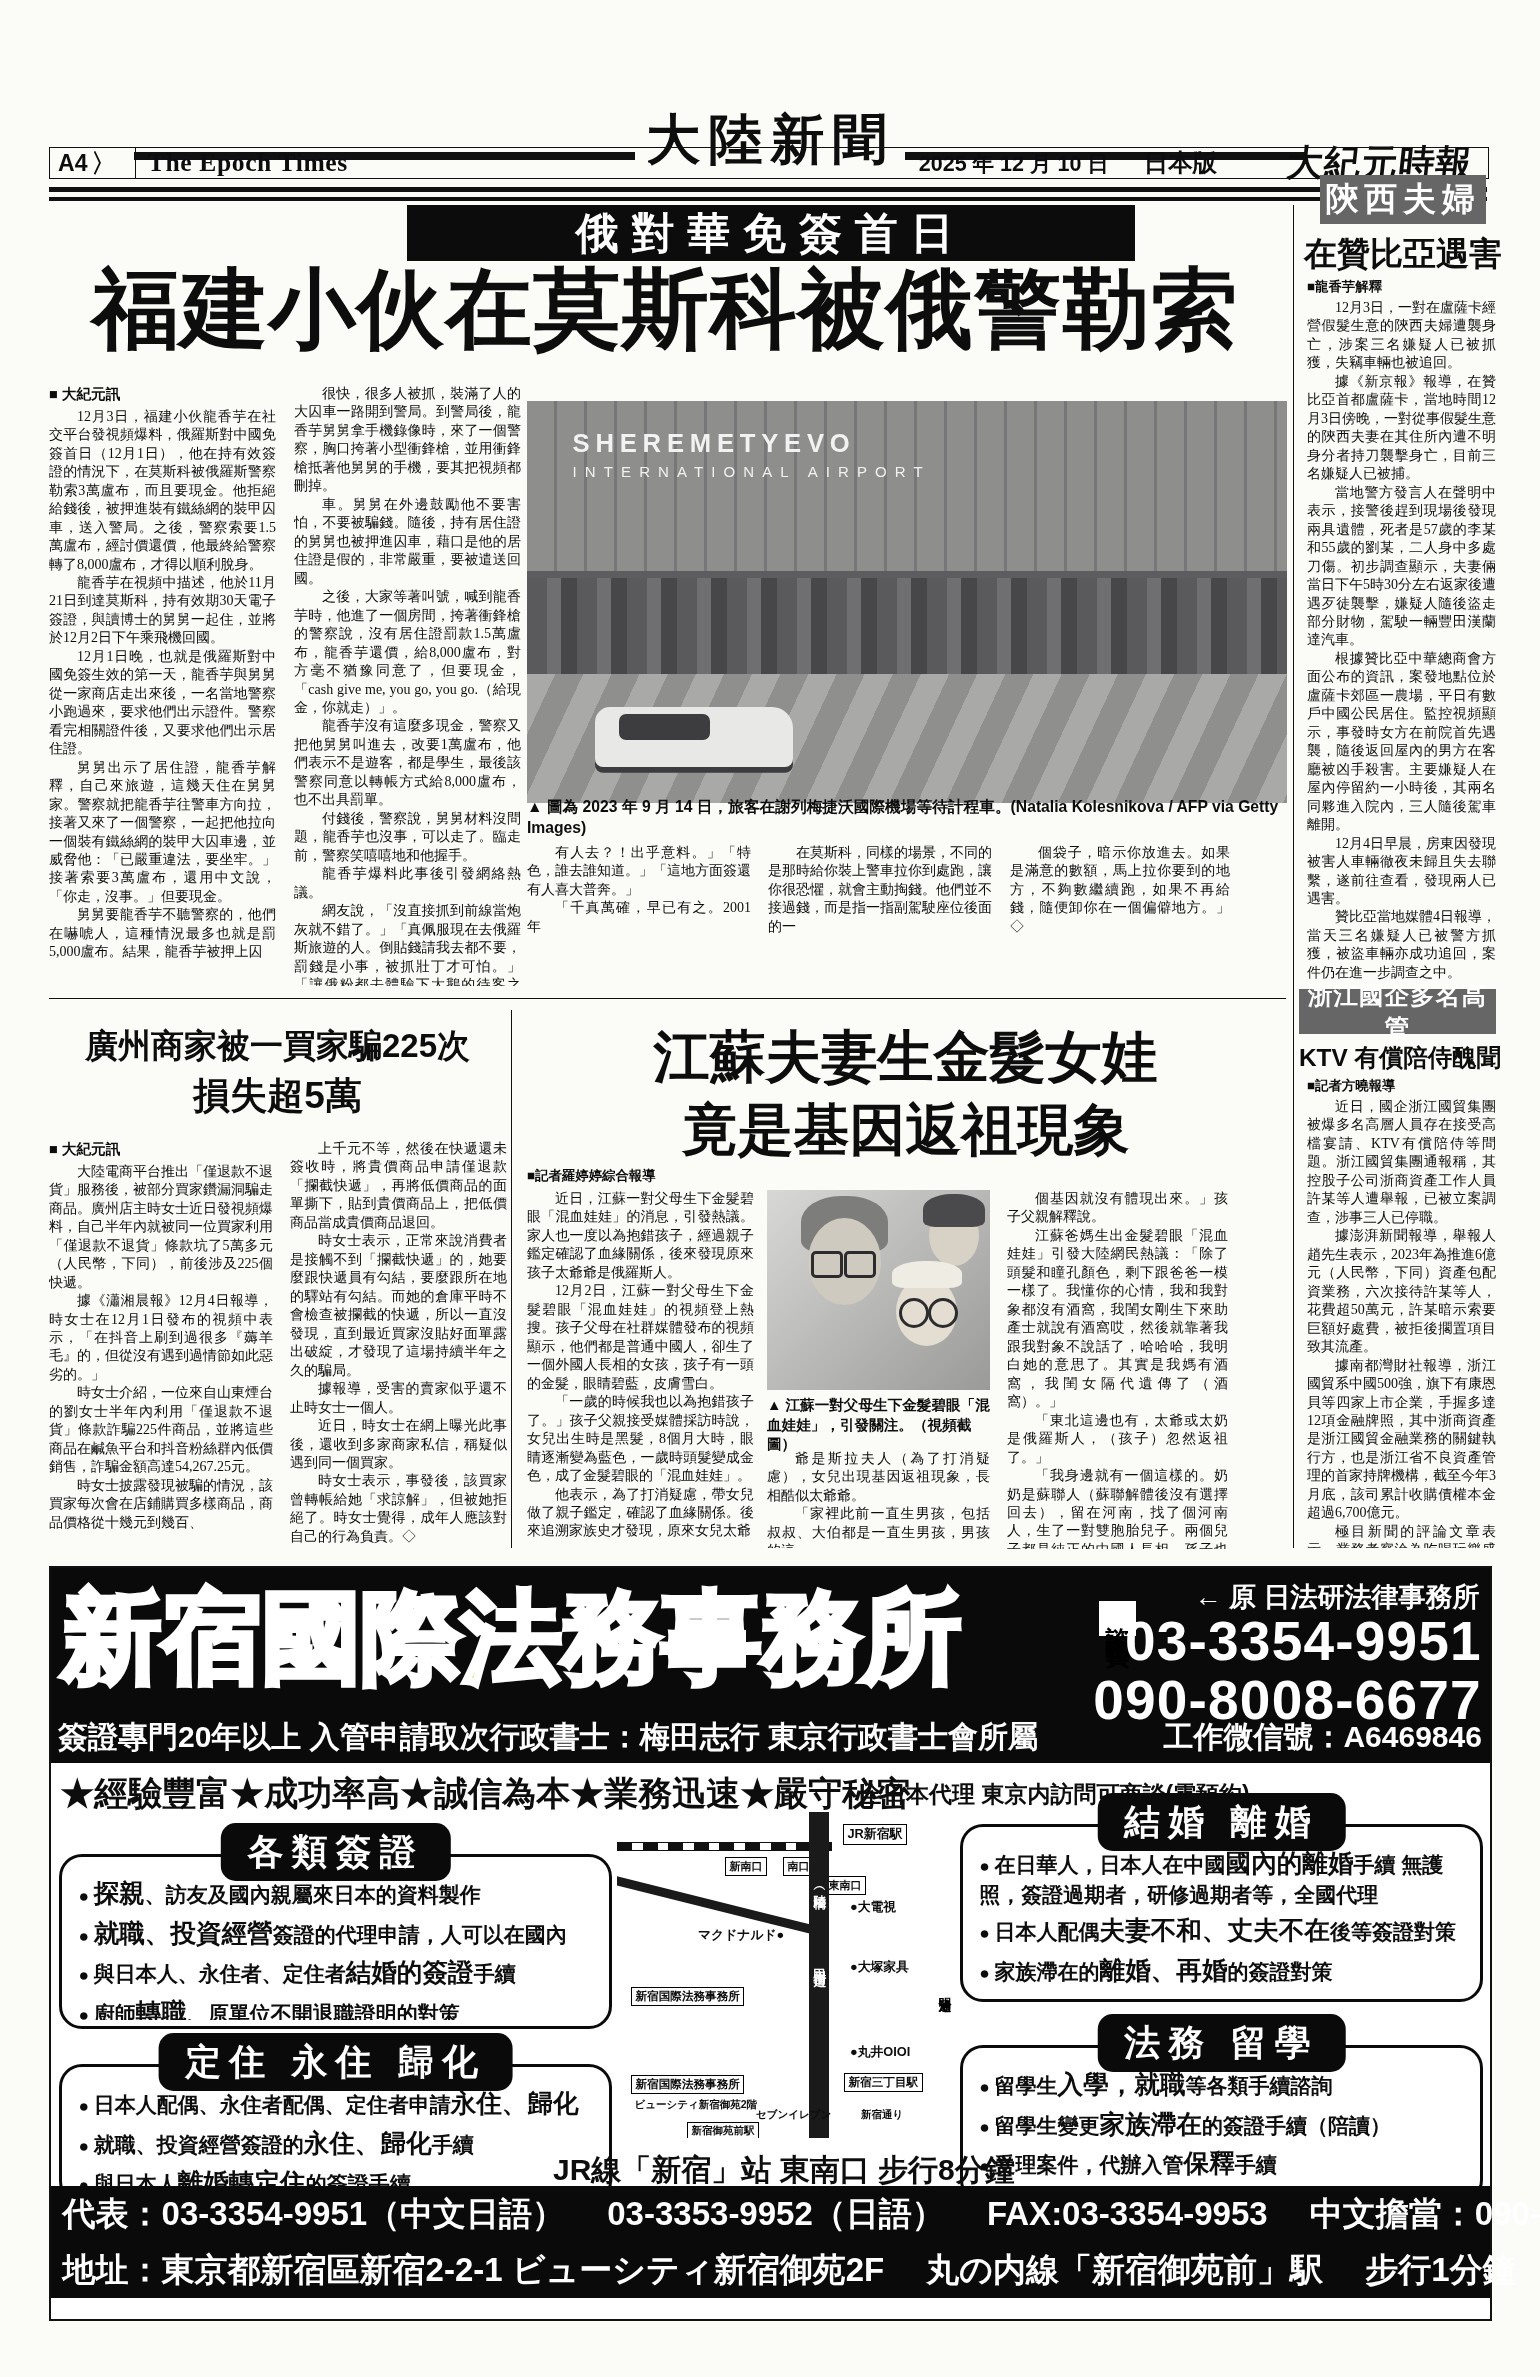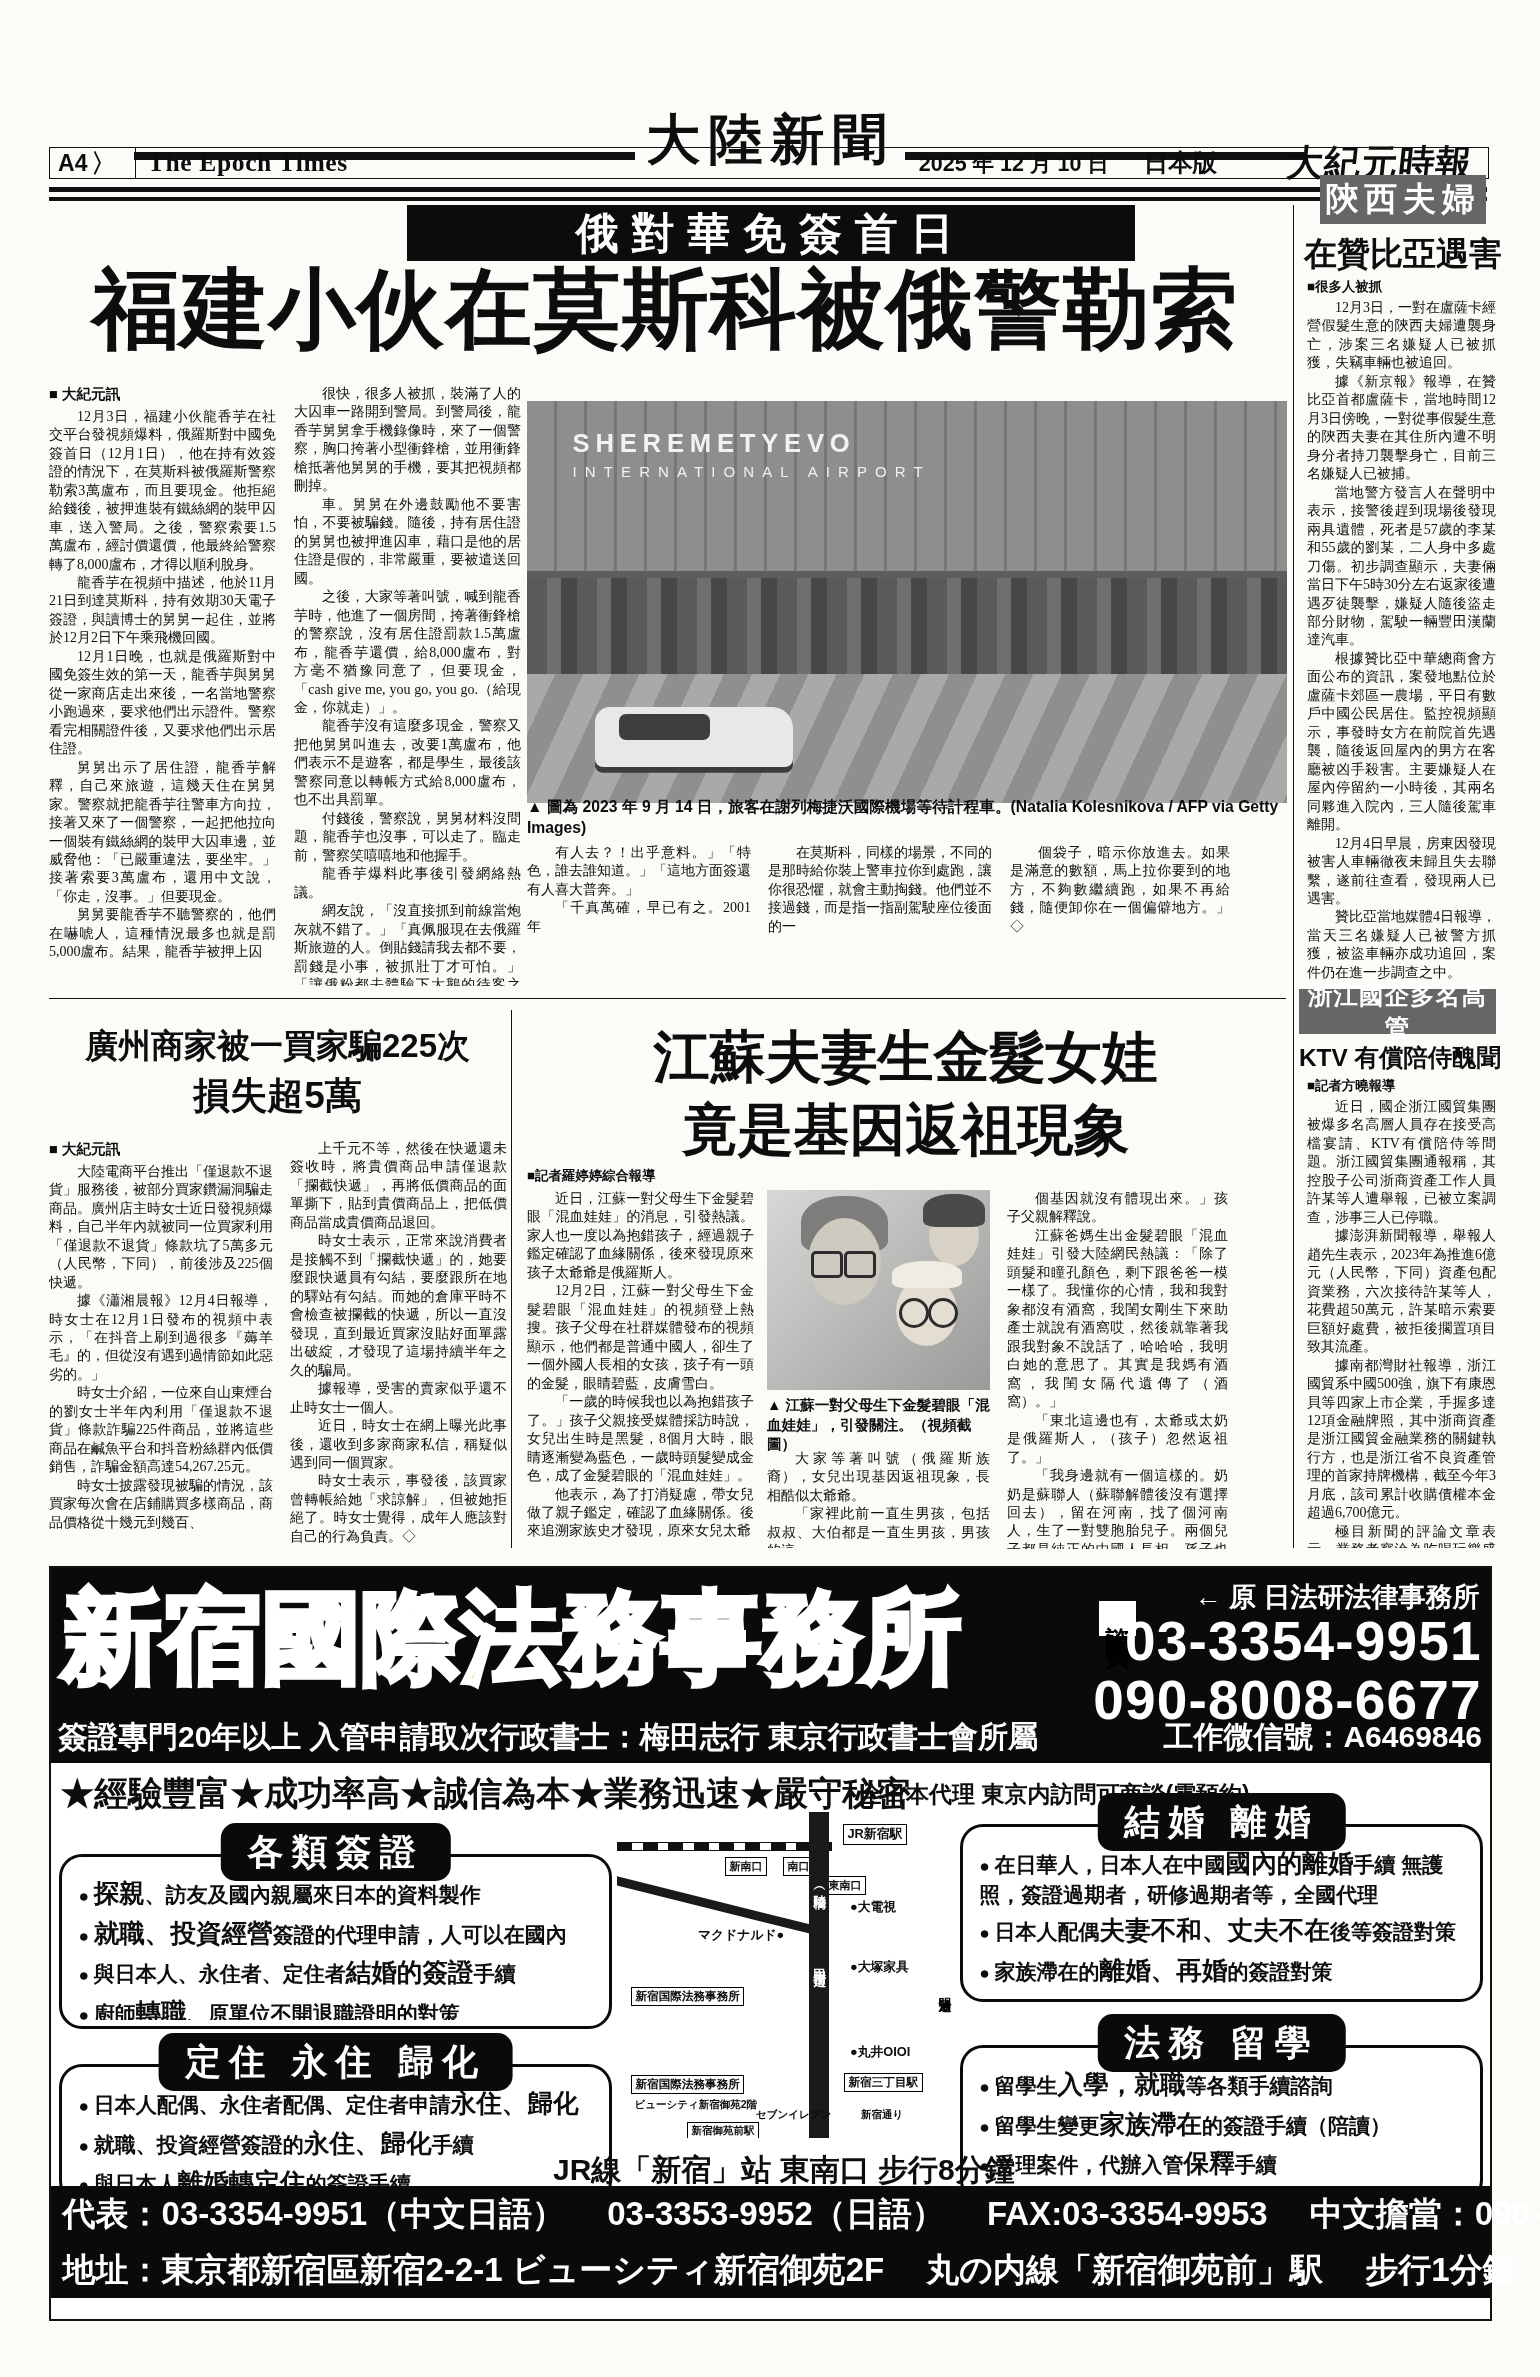--- a/index.html
+++ b/index.html
@@ -163,21 +163,21 @@
   <div class="abs col" style="left:768px;top:844px;width:224px;height:142px;">
     <div>
         <p class="p">在莫斯科，同樣的場景，不同的是那時給你裝上警車拉你到處跑，讓你很恐懼，就會主動掏錢。他們並不接過錢，而是指一指副駕駛座位後面的一</p>
       </div>
   </div>
 
   <div class="abs vrule" style="left:1293px;top:205px;height:1343px;"></div>
 
   <div class="abs badge" style="left:1320px;top:175px;width:166px;height:49px;font-size:33px;letter-spacing:5.8px;text-align:center;">陝西夫婦</div>
   <div class="abs sbtitle" style="left:1304px;top:232px;width:192px;font-size:33px;">在贊比亞遇害</div>
-  <div class="abs byline" style="left:1307px;top:278px;width:189px;font-size:13.4px;">■很多人被抓</div>
+  <div class="abs byline" style="left:1307px;top:278px;width:189px;font-size:13.4px;">■龍香芋解釋</div>
   <div class="abs col" style="left:1307px;top:299px;width:189px;height:682px;">
     <div>
         <p class="p">12月3日，一對在盧薩卡經營假髮生意的陝西夫婦遭襲身亡，涉案三名嫌疑人已被抓獲，失竊車輛也被追回。</p>
         <p class="p">據《新京報》報導，在贊比亞首都盧薩卡，當地時間12月3日傍晚，一對從事假髮生意的陝西夫妻在其住所內遭不明身分者持刀襲擊身亡，目前三名嫌疑人已被捕。</p>
         <p class="p">當地警方發言人在聲明中表示，接警後趕到現場後發現兩具遺體，死者是57歲的李某和55歲的劉某，二人身中多處刀傷。初步調查顯示，夫妻倆當日下午5時30分左右返家後遭遇歹徒襲擊，嫌疑人隨後盜走部分財物，駕駛一輛豐田漢蘭達汽車。</p>
         <p class="p">根據贊比亞中華總商會方面公布的資訊，案發地點位於盧薩卡郊區一農場，平日有數戶中國公民居住。監控視頻顯示，事發時女方在前院首先遇襲，隨後返回屋內的男方在客廳被凶手殺害。主要嫌疑人在屋內停留約一小時後，其兩名同夥進入院內，三人隨後駕車離開。</p>
         <p class="p">12月4日早晨，房東因發現被害人車輛徹夜未歸且失去聯繫，遂前往查看，發現兩人已遇害。</p>
         <p class="p">贊比亞當地媒體4日報導，當天三名嫌疑人已被警方抓獲，被盜車輛亦成功追回，案件仍在進一步調查之中。</p>
         <p class="p">近年來，隨著越來越多中國公民赴非洲投資、經商或務工，他們在部分國家面臨被綁架、搶劫及暴力襲擊等安全風險。一系列針對中國公民的襲擊與綁架事件顯示，在非洲投資、務工和經商的華人社群正面臨愈加嚴峻的環境。◇</p>
       </div>
@@ -239,21 +239,21 @@
     <div class="head1" style="left:162px;top:15px;width:50px;height:61px;background:#d8d2c6;"></div>
     <div class="hair1" style="left:156px;top:3.5px;width:62px;height:33px;"></div>
     <div class="head1" style="left:129px;top:87px;width:61px;height:69px;background:#e3ddd2;"></div>
     <div class="spec" style="left:132px;top:108px;width:24.4px;height:24.4px;"></div>
     <div class="spec" style="left:161px;top:108px;width:24.4px;height:24.4px;"></div>
     <div class="hair1" style="left:125px;top:71px;width:70px;height:27px;background:#efece4;"></div>
   </div>
   <div class="abs caption" style="left:767px;top:1396px;width:223px;font-size:14.6px;">▲ 江蘇一對父母生下金髮碧眼「混血娃娃」，引發關注。（視頻截圖）</div>
   <div class="abs col" style="left:767px;top:1450px;width:223px;height:98px;">
     <div>
-        <p class="p">大家等著叫號（俄羅斯族裔），女兒出現基因返祖現象，長相酷似太爺爺。</p>
+        <p class="p">爺是斯拉夫人（為了打消疑慮），女兒出現基因返祖現象，長相酷似太爺爺。</p>
         <p class="p">「家裡此前一直生男孩，包括叔叔、大伯都是一直生男孩，男孩的這</p>
       </div>
   </div>
   <div class="abs col" style="left:1007px;top:1190px;width:221px;height:359px;">
     <div>
         <p class="p">個基因就沒有體現出來。」孩子父親解釋說。</p>
         <p class="p">江蘇爸媽生出金髮碧眼「混血娃娃」引發大陸網民熱議：「除了頭髮和瞳孔顏色，剩下跟爸爸一模一樣了。我懂你的心情，我和我對象都沒有酒窩，我閨女剛生下來助產士就說有酒窩哎，然後就靠著我跟我對象不說話了，哈哈哈，我明白她的意思了。其實是我媽有酒窩，我閨女隔代遺傳了（酒窩）。」</p>
         <p class="p">「東北這邊也有，太爺或太奶是俄羅斯人，（孩子）忽然返祖了。」</p>
         <p class="p">「我身邊就有一個這樣的。奶奶是蘇聯人（蘇聯解體後沒有選擇回去），留在河南，找了個河南人，生了一對雙胞胎兒子。兩個兒子都是純正的中國人長相，孫子也是。但是孫子結婚以後，生了個女孩。小女孩就長得像這位奶奶，高鼻深目白膚。」◇</p>
       </div>

